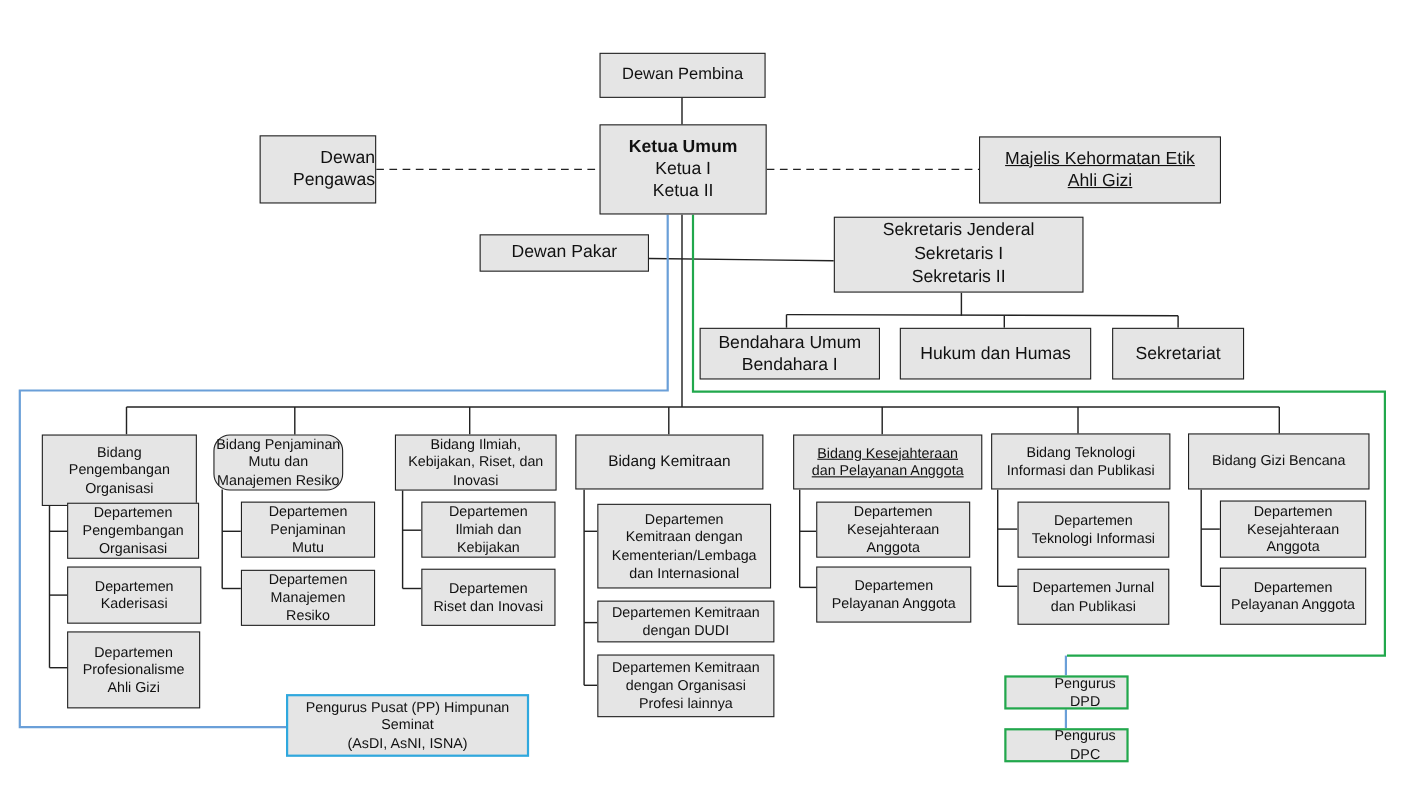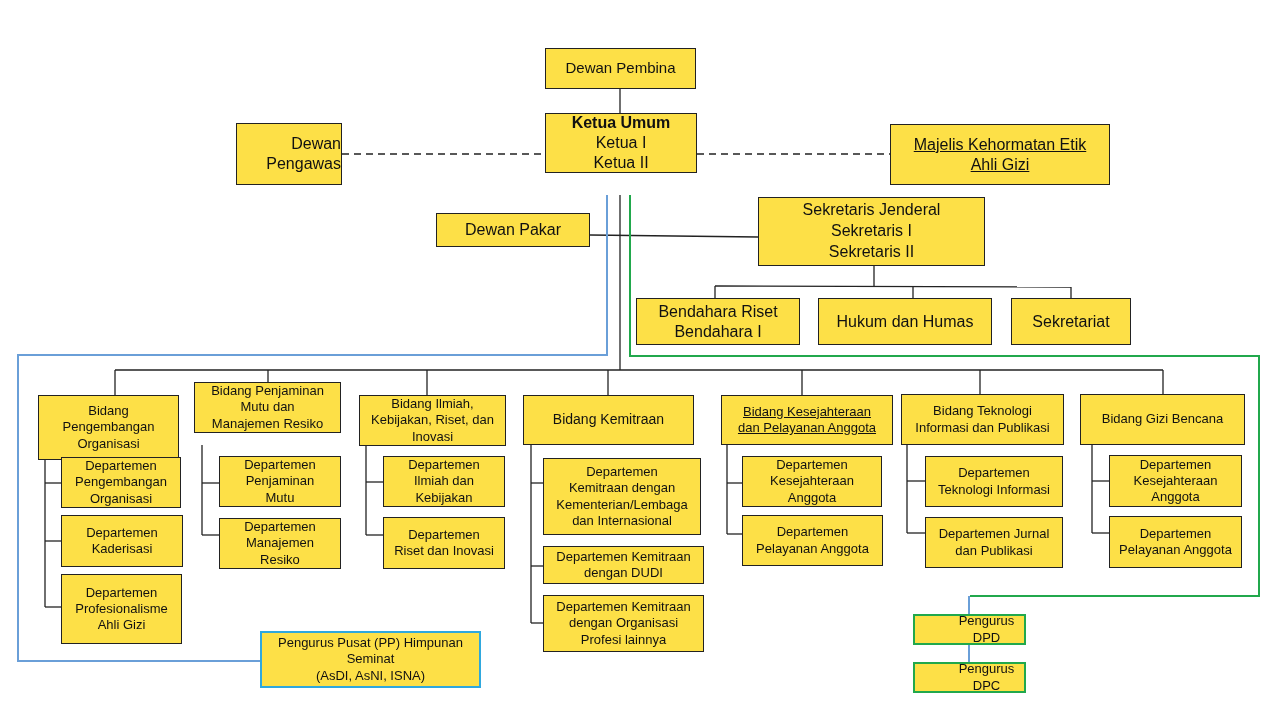--- a/index.html
+++ b/index.html
@@ -1,19 +1,19 @@
 <!DOCTYPE html>
 <html><head>
 <meta charset="utf-8">
 <style>
   html, body { margin:0; padding:0; background:#ffffff; }
   body { width:1280px; height:720px; position:relative; overflow:hidden;
          font-family:"Liberation Sans", sans-serif; color:#111; }
   svg.lines { position:absolute; left:0; top:0; width:1280px; height:720px; }
-  .box { position:absolute; box-sizing:border-box; border:1.5px solid #222; background:#fde047;
+  .box { position:absolute; box-sizing:border-box; border:1.5px solid #222; background:#e5e5e5;
          display:flex; align-items:center; justify-content:center; text-align:center;
          white-space:pre-line; line-height:1.25; }
   .lg { font-size:16px; }
   .md { font-size:13px; }
   .blue { border:2px solid #2fa8de; }
   .green { border:2px solid #21a84c;padding-left:34px; }
   .bold { font-weight:bold; }
 </style>
 </head>
 <body>
@@ -78,40 +78,40 @@
 
   <polyline points="607,195 607,355 18,355 18,661 260,661" stroke="#6a9fd8" stroke-width="2" fill="none"></polyline>
 
   <polyline points="630,195 630,356 1259,356 1259,596 970,596" stroke="#21a84c" stroke-width="2" fill="none"></polyline>
   <line x1="969" y1="596" x2="969" y2="614" stroke="#6a9fd8" stroke-width="2"></line>
   <line x1="969" y1="644" x2="969" y2="662" stroke="#6a9fd8" stroke-width="2"></line>
 </svg>
 
 <div class="box md" style="left:545px;top:48px;width:151px;height:41px;font-size:15px;">Dewan Pembina</div>
 <div class="box lg" style="left:236px;top:123px;width:106px;height:62px;text-align:right;">Dewan Pengawas</div>
-<div class="box lg" style="left:545px;top:113px;width:152px;height:60px;flex-direction:column;">
+<div class="box lg" style="left:545px;top:113px;width:152px;height:82px;flex-direction:column;">
   <span class="bold">Ketua Umum</span>
   <span>Ketua I
 Ketua II</span>
 </div>
 <div class="box lg" style="left:890px;top:124px;width:220px;height:61px;text-decoration:underline;">Majelis Kehormatan Etik
 Ahli Gizi</div>
 <div class="box lg" style="left:436px;top:213px;width:154px;height:34px;">Dewan Pakar</div>
 <div class="box lg" style="left:758px;top:197px;width:227px;height:69px;line-height:1.3;">Sekretaris Jenderal
 Sekretaris I
 Sekretaris II</div>
-<div class="box lg" style="left:636px;top:298px;width:164px;height:47px;">Bendahara Riset
+<div class="box lg" style="left:636px;top:298px;width:164px;height:47px;">Bendahara Umum
 Bendahara I</div>
 <div class="box lg" style="left:818px;top:298px;width:174px;height:47px;">Hukum dan Humas</div>
 <div class="box lg" style="left:1011px;top:298px;width:120px;height:47px;">Sekretariat</div>
 
 <div class="box md" style="left:38px;top:395px;width:141px;height:65px;">Bidang
 Pengembangan
 Organisasi</div>
-<div class="box md" style="left:194px;top:382px;width:147px;height:51px;">Bidang Penjaminan
+<div class="box md" style="left:194px;top:395px;width:118px;height:51px;border-radius:15px;">Bidang Penjaminan
 Mutu dan
 Manajemen Resiko</div>
 <div class="box md" style="left:359px;top:395px;width:147px;height:51px;">Bidang Ilmiah,
 Kebijakan, Riset, dan
 Inovasi</div>
 <div class="box md" style="left:523px;top:395px;width:171px;height:50px;font-size:14px;">Bidang Kemitraan</div>
 <div class="box md" style="left:721px;top:395px;width:172px;height:50px;text-decoration:underline;">Bidang Kesejahteraan
 dan Pelayanan Anggota</div>
 <div class="box md" style="left:901px;top:394px;width:163px;height:51px;">Bidang Teknologi
 Informasi dan Publikasi</div>

